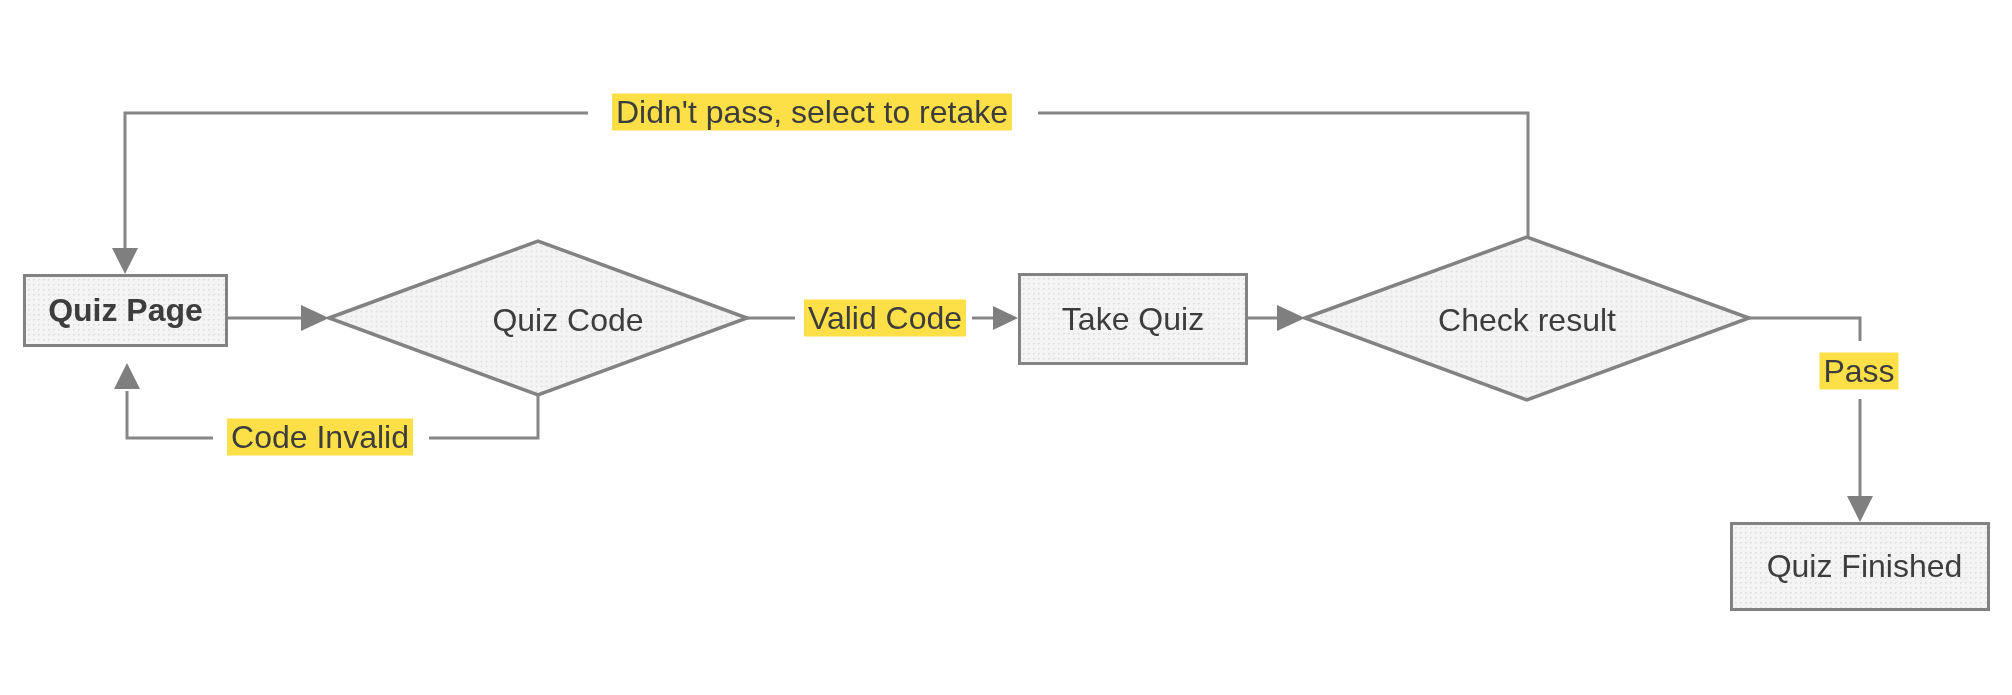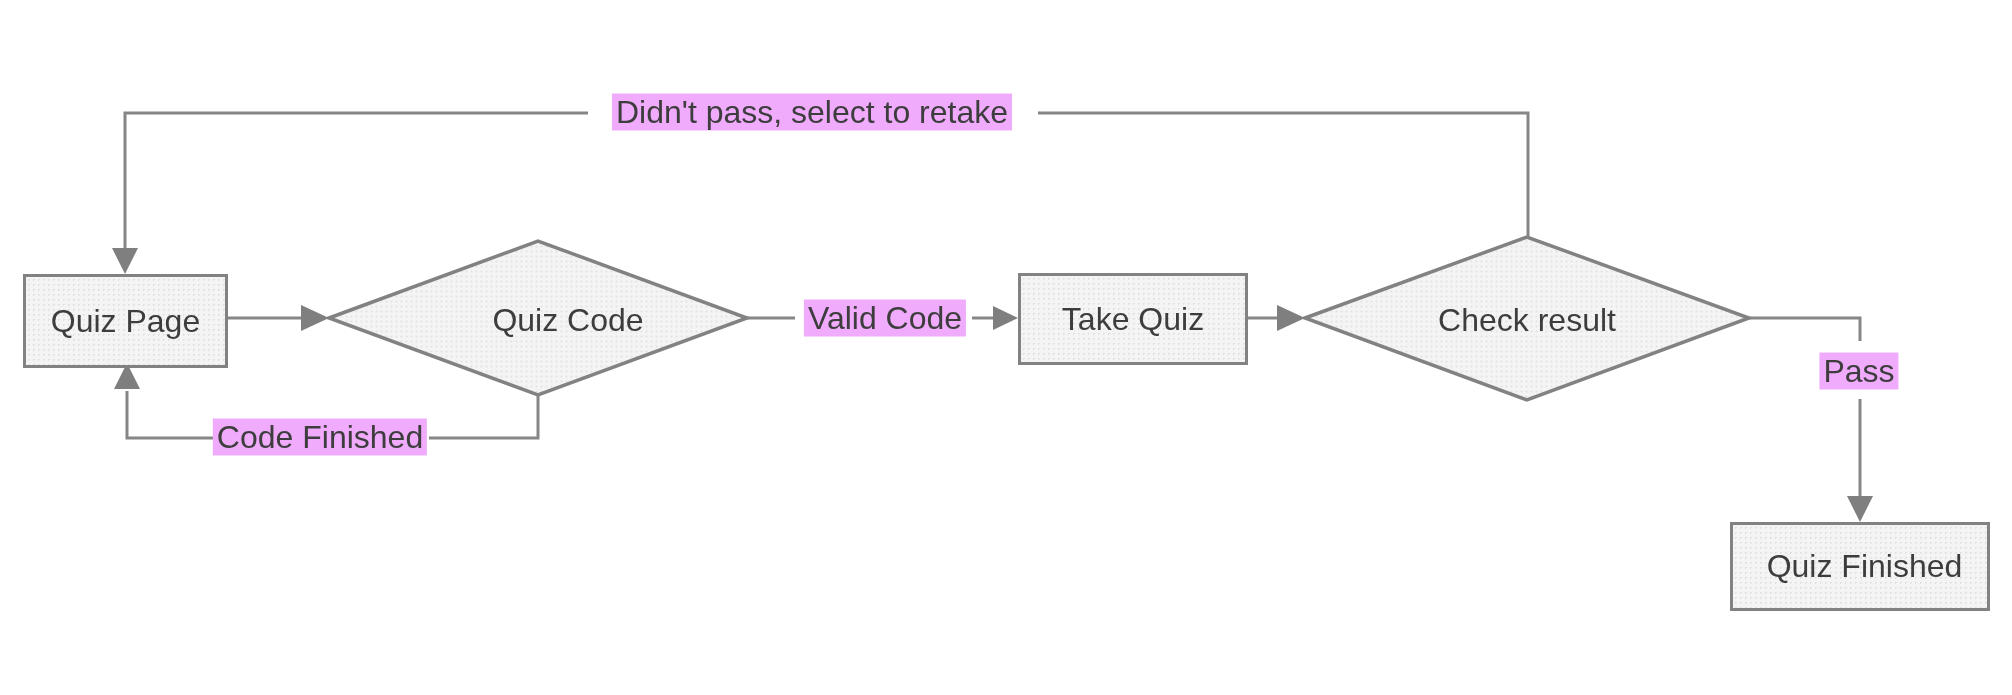--- a/index.html
+++ b/index.html
@@ -28,31 +28,31 @@
     border: 3.5px solid #828282;
     background-color: #f4f4f4;
     background-image: radial-gradient(#e1e1e1 1px, rgba(0,0,0,0) 1px);
     background-size: 5px 5px;
     display: flex;
     align-items: center;
     justify-content: center;
     font-size: 32px;
     white-space: nowrap;
   }
-  .node-quiz-page     { left: 23px;   top: 274px; width: 205px; height: 94px; }
+  .node-quiz-page     { left: 23px;   top: 274px; width: 205px; height: 73px; font-weight: bold; }
   .node-take-quiz     { left: 1018px; top: 273px; width: 230px; height: 92px; }
   .node-quiz-finished { left: 1730px; top: 522px; width: 260px; height: 89px; padding-left: 9px; }
 
   
   .label {
     position: absolute;
     transform: translate(-50%, -50%);
     font-size: 32px;
     white-space: nowrap;
-    background: #f0abfc;
+    background: #fde047;
     padding: 0 4px;
   }
   .diamond-label {
     position: absolute;
     transform: translate(-50%, -50%);
     font-size: 32px;
     white-space: nowrap;
     background: transparent;
   }
   .label-quiz-code    { left: 568px;  top: 320px; }
@@ -134,16 +134,16 @@
   <div class="node node-quiz-finished">
     <span>Quiz Finished</span>
   </div>
 
   <div class="diamond-label label-quiz-code">Quiz Code</div>
   <div class="diamond-label label-check-result">Check result</div>
 
   <div class="label label-valid-code">Valid Code</div>
   <div class="label label-pass">Pass</div>
   <div class="label label-didnt-pass">Didn't pass, select to retake</div>
-  <div class="label label-code-invalid">Code Finished</div>
+  <div class="label label-code-invalid">Code Invalid</div>
 
 
 </div>
 
 </body></html>

